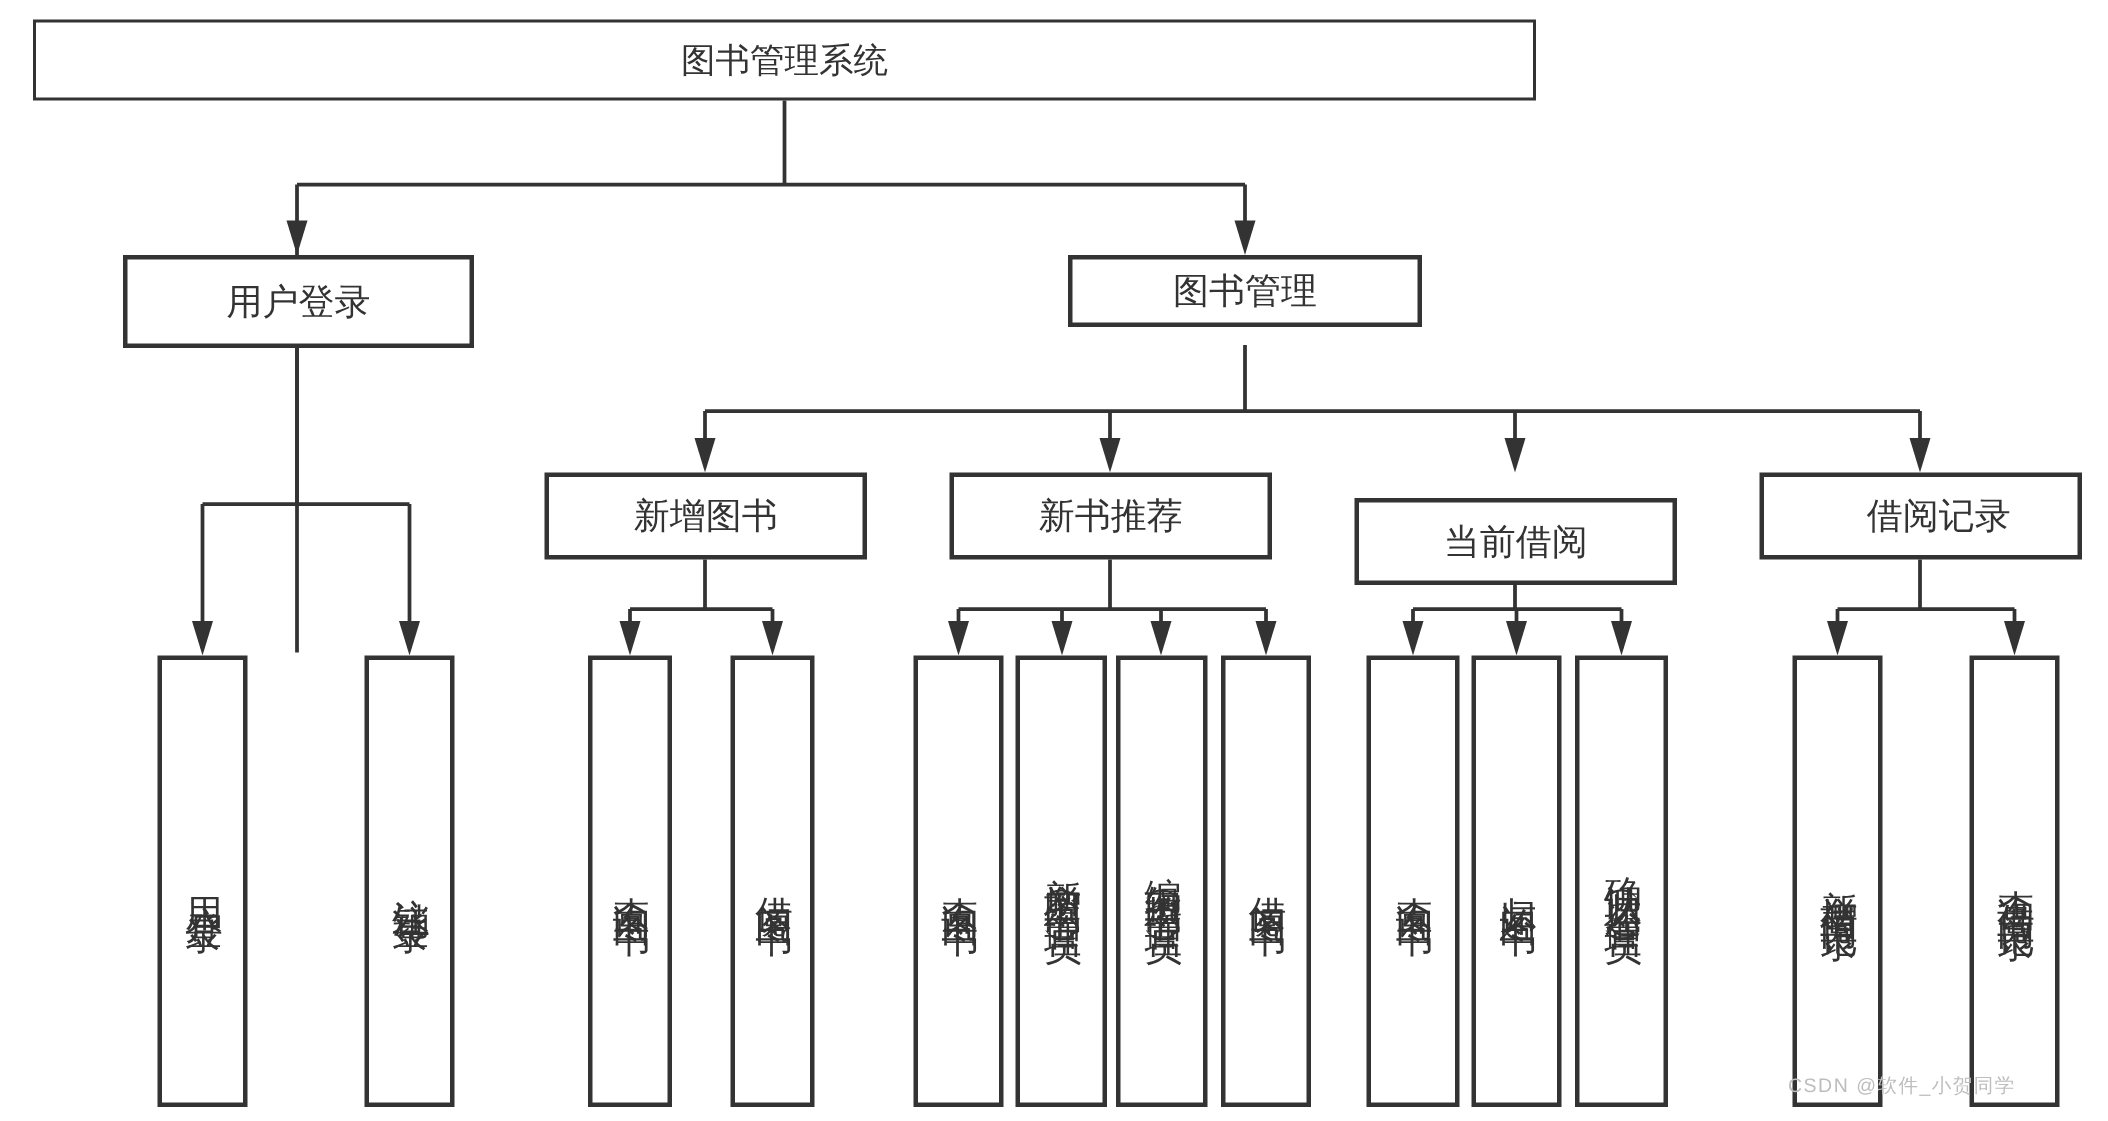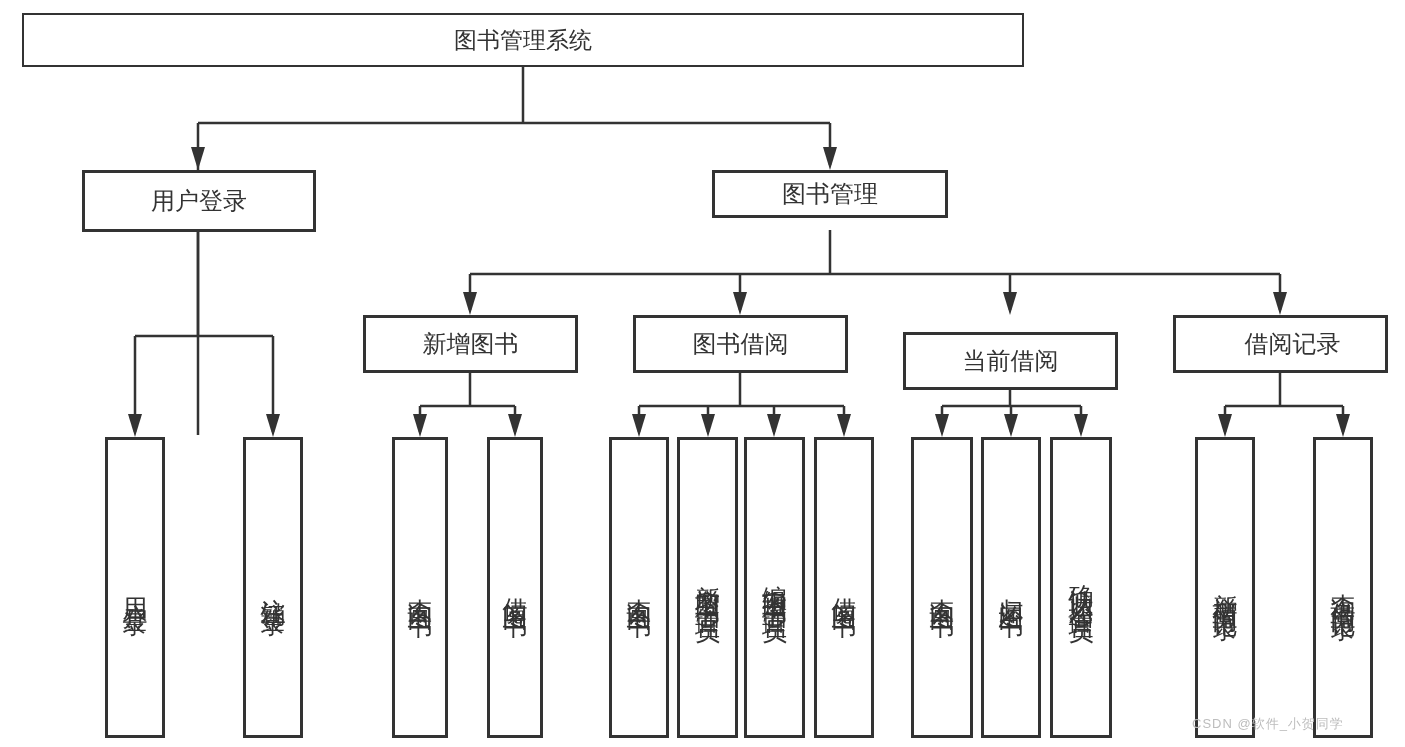--- a/index.html
+++ b/index.html
@@ -134,21 +134,21 @@
     <span class="label">用户登录</span>
   </div>
   <div class="node" style="left:712px; top:170px; width:236px; height:48px;">
     <span class="label">图书管理</span>
   </div>
 
   <div class="node" style="left:363px; top:315px; width:215px; height:58px;">
     <span class="label">新增图书</span>
   </div>
   <div class="node" style="left:633px; top:315px; width:215px; height:58px;">
-    <span class="label">图书借阅</span>
+    <span class="label">新书推荐</span>
   </div>
   <div class="node" style="left:903px; top:332px; width:215px; height:58px;">
     <span class="label">当前借阅</span>
   </div>
   <div class="node" style="left:1173px; top:315px; width:215px; height:58px;padding-left:24px;">
     <span class="label">借阅记录</span>
   </div>
 
   <div class="node leaf" style="left:105px; top:437px; width:60px; height:301px;">
     <span class="label">用户登录</span>

